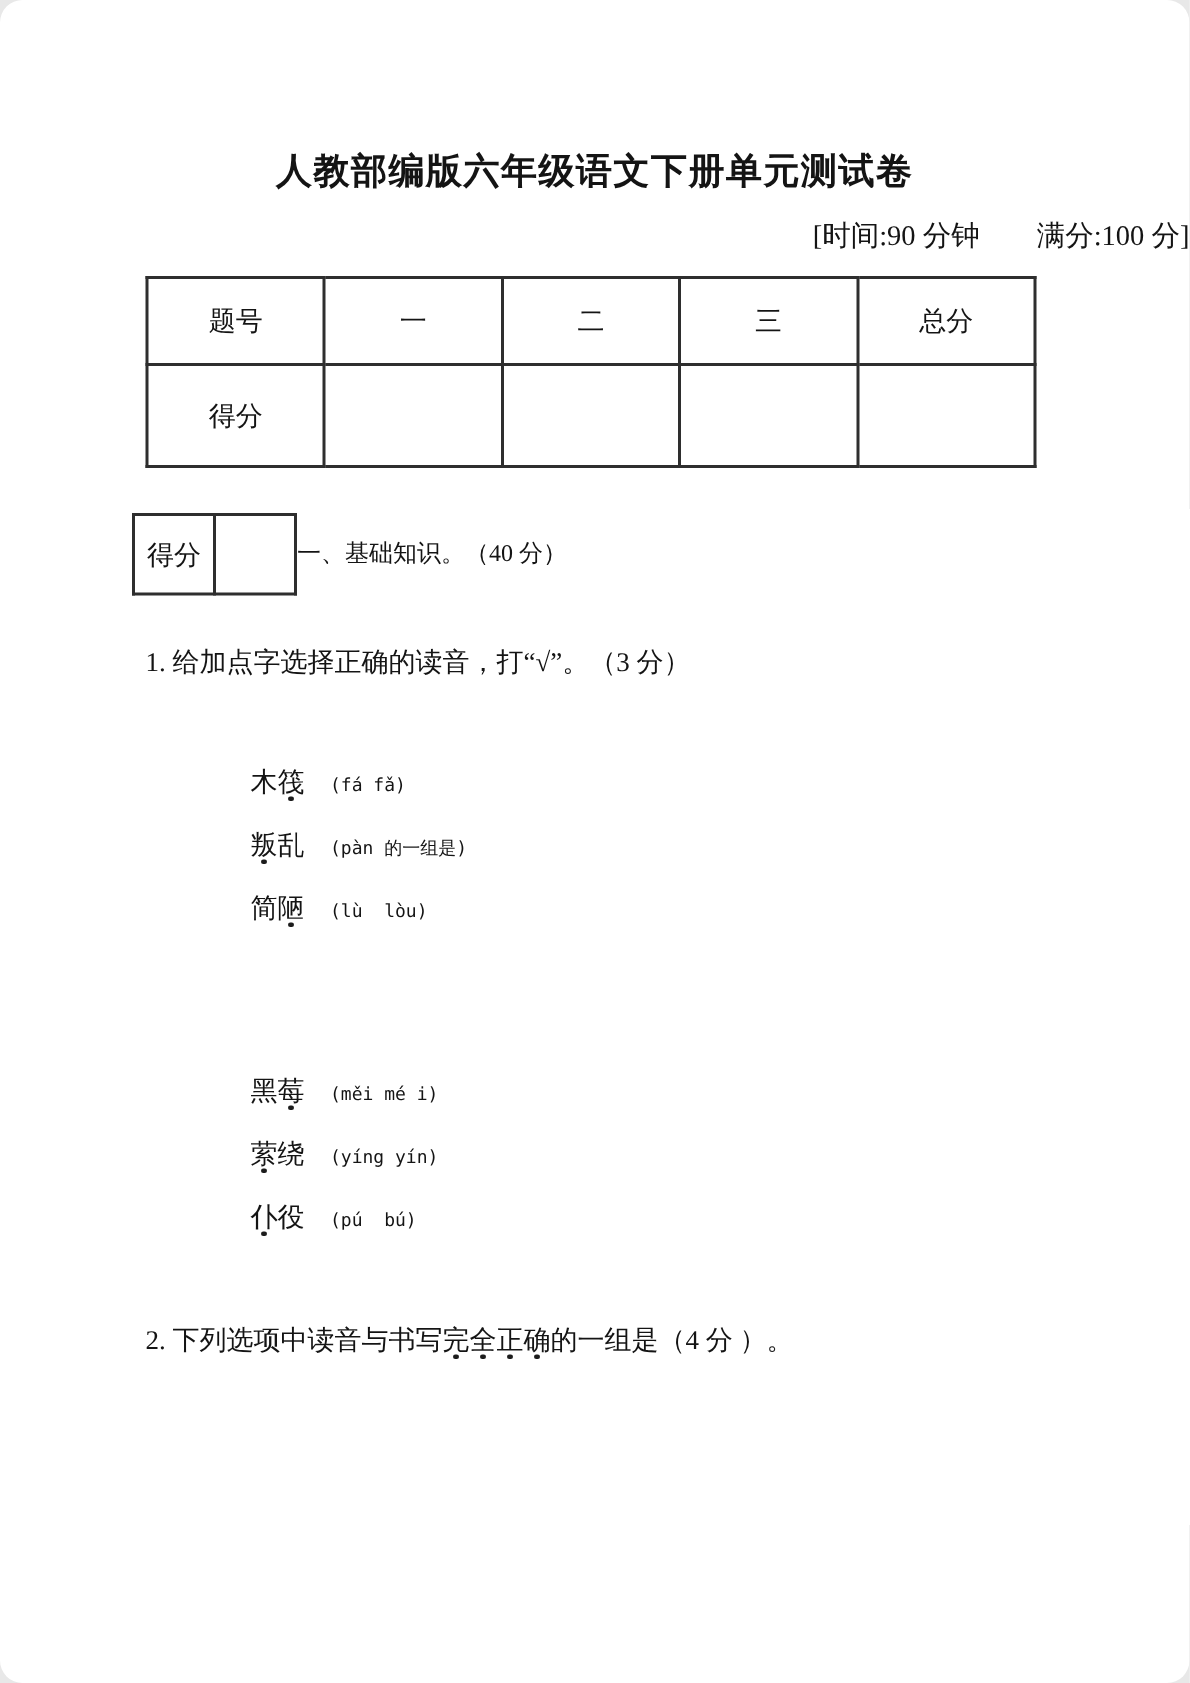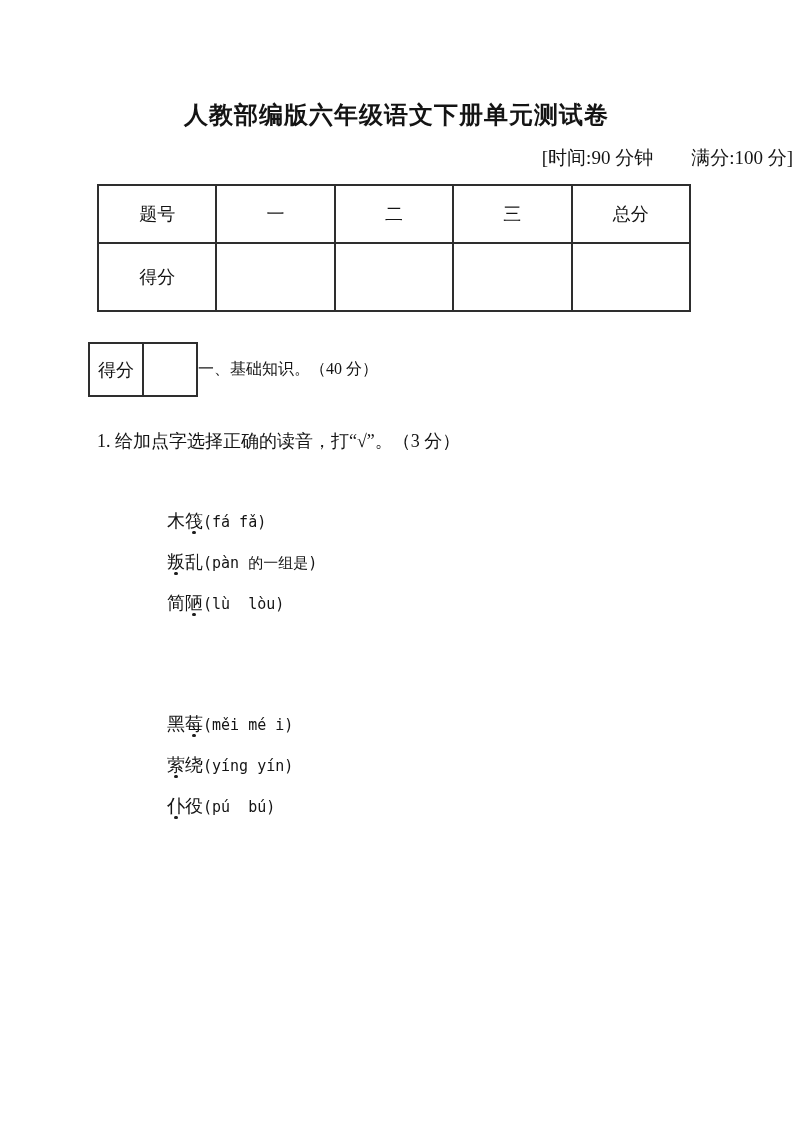--- a/index.html
+++ b/index.html
@@ -1,20 +1,21 @@
 <!DOCTYPE html>
 <html><head>
 <meta charset="utf-8">
 <style>
   html,body{margin:0;padding:0;background:#e8e8e8;}
   .page{
     width:793px;height:1122px;background:#ffffff;color:#141414;
     font-family:"Liberation Serif","DejaVu Serif",serif;
     box-sizing:border-box;padding-top:100px;margin:0 auto;position:relative;
     overflow:hidden;
+    border-radius:15px;
   }
   .title{
     text-align:center;font-size:24px;font-weight:bold;line-height:30px;
     letter-spacing:1px;
   }
   .subtitle{
     text-align:center;font-size:22px;font-weight:bold;line-height:28px;margin-top:24px;
   }
   .meta{
     text-align:right;font-size:19px;line-height:24px;margin-top:16px;
@@ -36,21 +37,21 @@
   }
   .section-title{
     font-size:16px;font-weight:normal;
   }
   .line{
     font-size:18px;line-height:40px;white-space:pre;
   }
   .stem{margin-top:0;}
   .q1-start{margin-top:24px;}
   .item{display:inline-block;white-space:pre;vertical-align:top;}
-  .py{font-family:"DejaVu Sans Mono",monospace;font-size:15px;}
+  .py{font-family:"DejaVu Sans Mono",monospace;font-size:12px;margin-left:17px;}
   .dot{position:relative;}
   .dot::after{
     content:"";position:absolute;left:50%;margin-left:-2px;bottom:-3px;
     width:3.5px;height:3.5px;border-radius:50%;background:#1c1c1c;
   }
   .ind43{margin-left:43px;}
   .ind28{margin-left:28px;}
   .w160{width:160px;} .w165{width:165px;} .w352{width:352px;}
 </style>
 </head>
@@ -99,19 +100,20 @@
       <span class="item w160"><span>木</span><span class="dot">筏</span><span class="py">(fá fǎ)</span></span>
       <span class="item w165"><span class="dot">叛</span><span>乱</span><span class="py">(pàn 的一组是)</span></span>
       <span class="item"><span>简</span><span class="dot">陋</span><span class="py">(lù  lòu)</span></span>
     </div>
     <div class="line ind43">
       <span class="item w160"><span>黑</span><span class="dot">莓</span><span class="py">(měi mé i)</span></span>
       <span class="item w165"><span class="dot">萦</span><span>绕</span><span class="py">(yíng yín)</span></span>
       <span class="item"><span class="dot">仆</span><span>役</span><span class="py">(pú  bú)</span></span>
     </div>
 
+    <div class="line stem"><span>2. 下列选项中读音与书写</span><span class="dot">完</span><span class="dot">全</span><span class="dot">正</span><span class="dot">确</span><span>的一组是（4 分 ）。</span></div>
     <div class="line ind28">
       <span class="item w352"></span>
       
     </div>
 
   </div>
 </div>
 
 </body></html>

